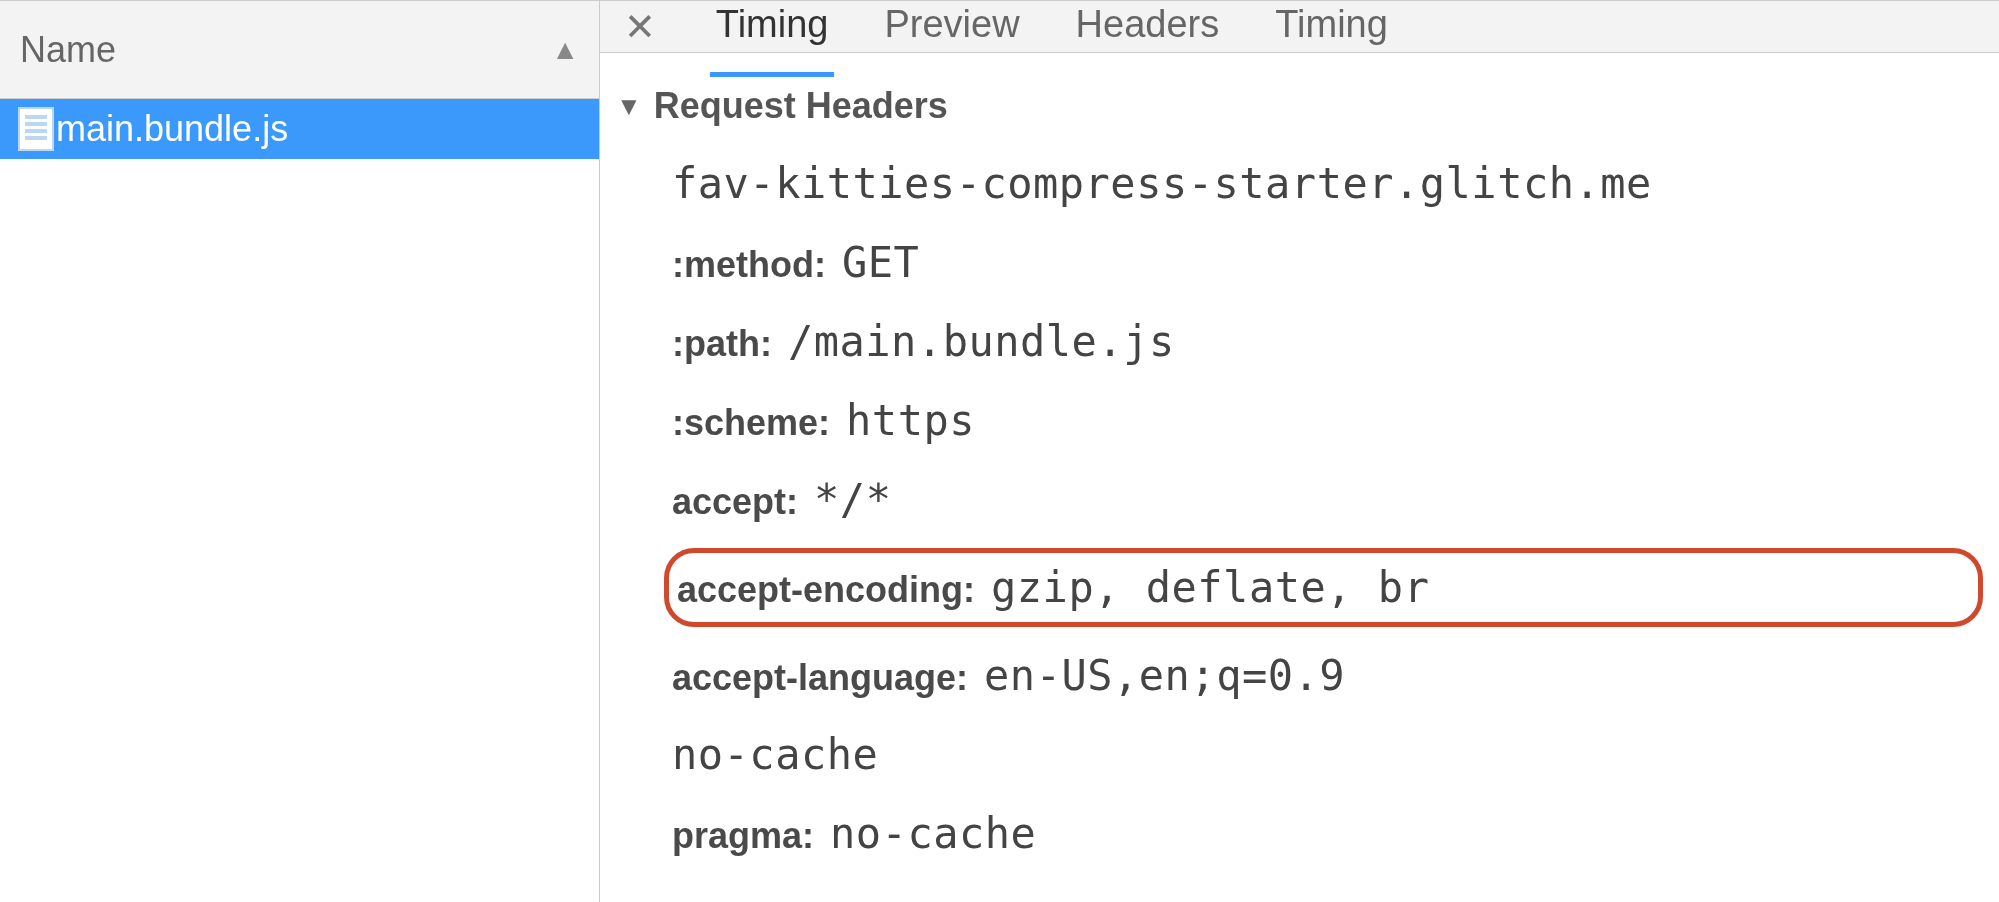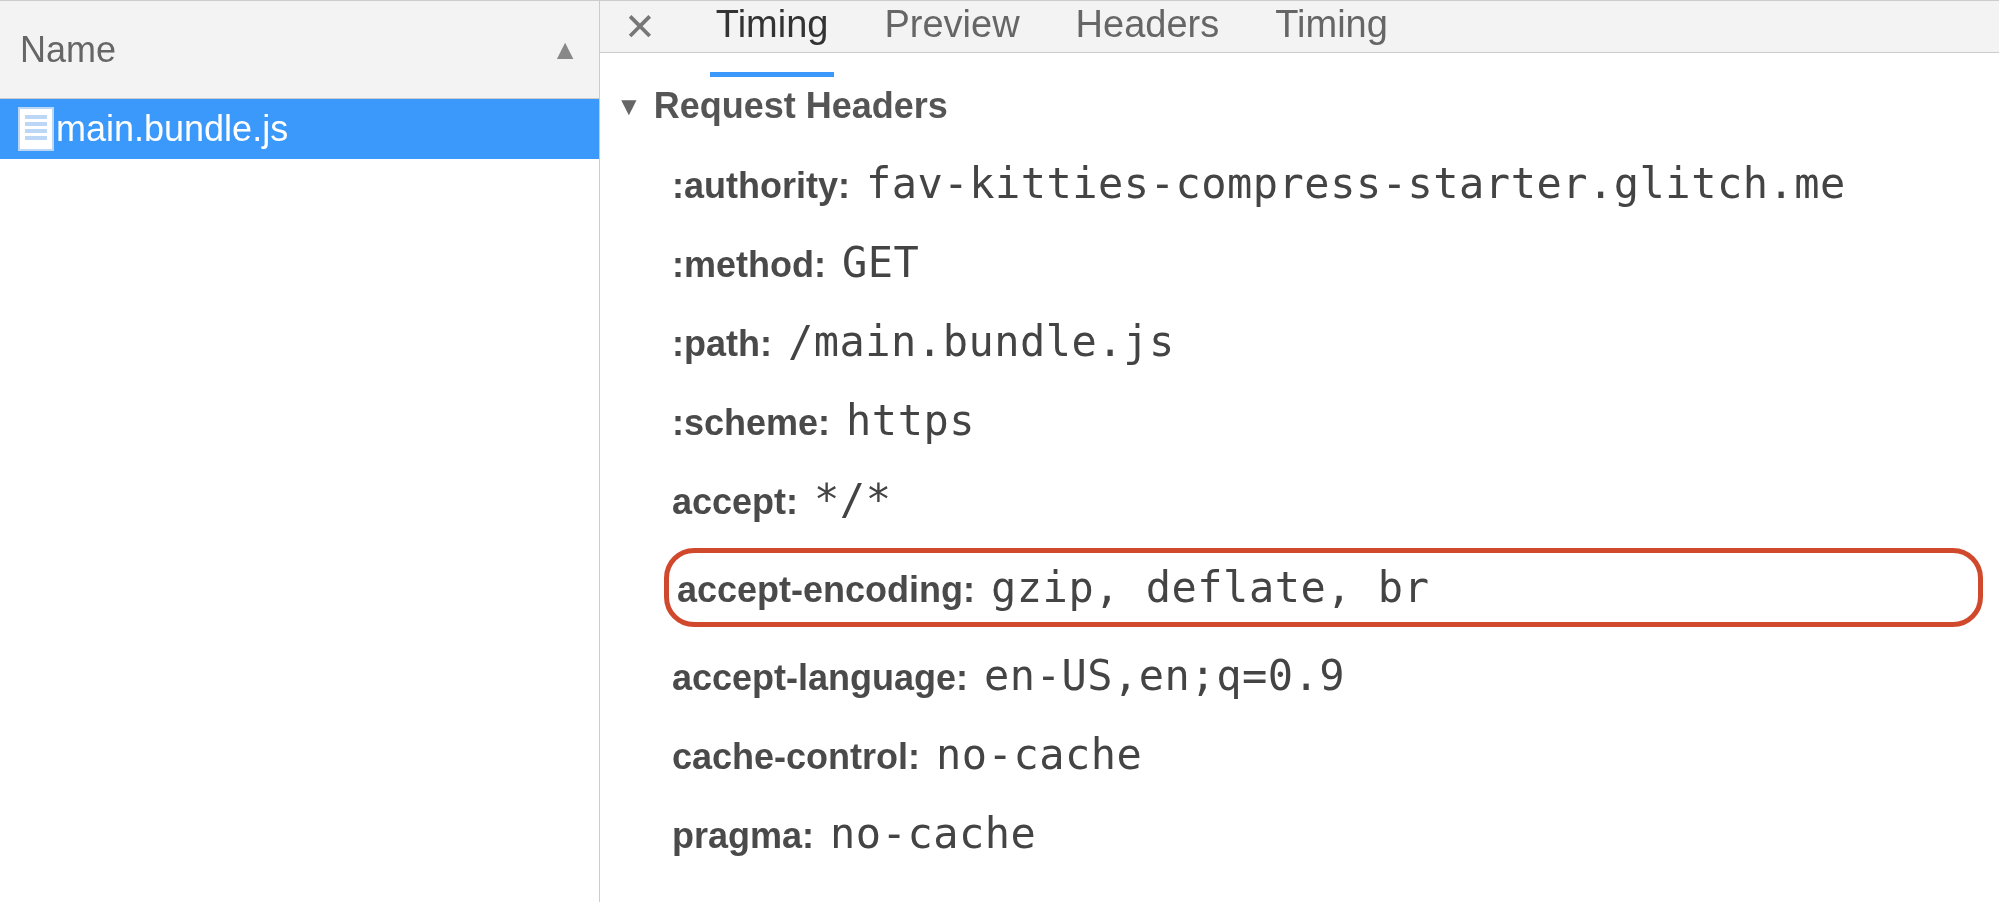--- a/index.html
+++ b/index.html
@@ -176,21 +176,20 @@
     </div>
 
     <div class="details">
       <div class="section-header">
         <span class="disclosure">▼</span>
         <span>Request Headers</span>
       </div>
 
       <div class="header-list" id="header-list">
           <div class="header-item">
-            <span class="header-key">:authority:</span>
             <span class="header-value">fav-kitties-compress-starter.glitch.me</span>
           </div>
           <div class="header-item">
             <span class="header-key">:method:</span>
             <span class="header-value">GET</span>
           </div>
           <div class="header-item">
             <span class="header-key">:path:</span>
             <span class="header-value">/main.bundle.js</span>
           </div>
@@ -204,21 +203,20 @@
           </div>
           <div class="header-item highlighted">
             <span class="header-key">accept-encoding:</span>
             <span class="header-value">gzip, deflate, br</span>
           </div>
           <div class="header-item">
             <span class="header-key">accept-language:</span>
             <span class="header-value">en-US,en;q=0.9</span>
           </div>
           <div class="header-item">
-            <span class="header-key">cache-control:</span>
             <span class="header-value">no-cache</span>
           </div>
           <div class="header-item">
             <span class="header-key">pragma:</span>
             <span class="header-value">no-cache</span>
           </div>
         </div>
     </div>
   </div>
 

